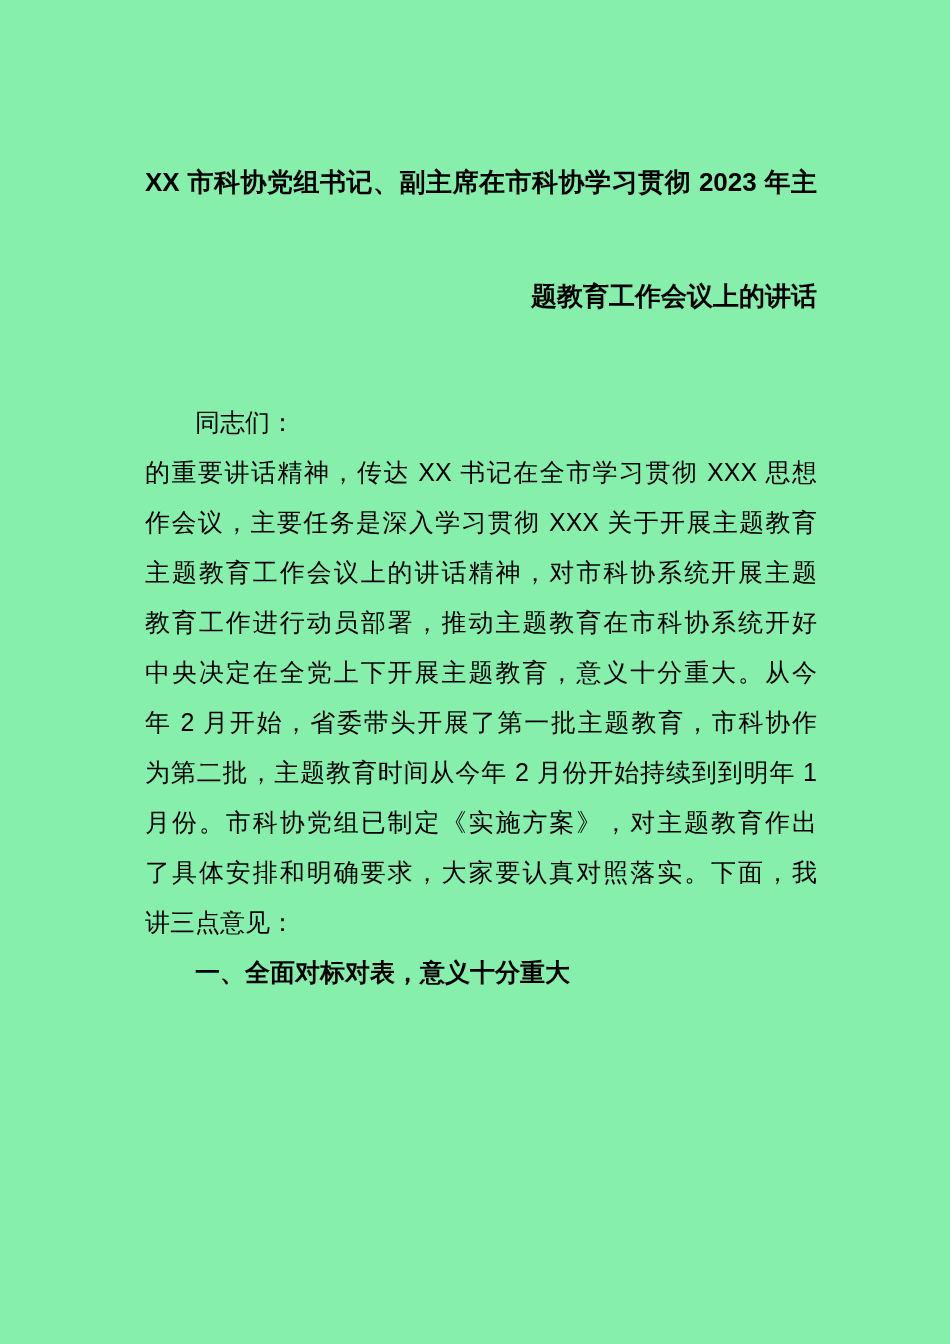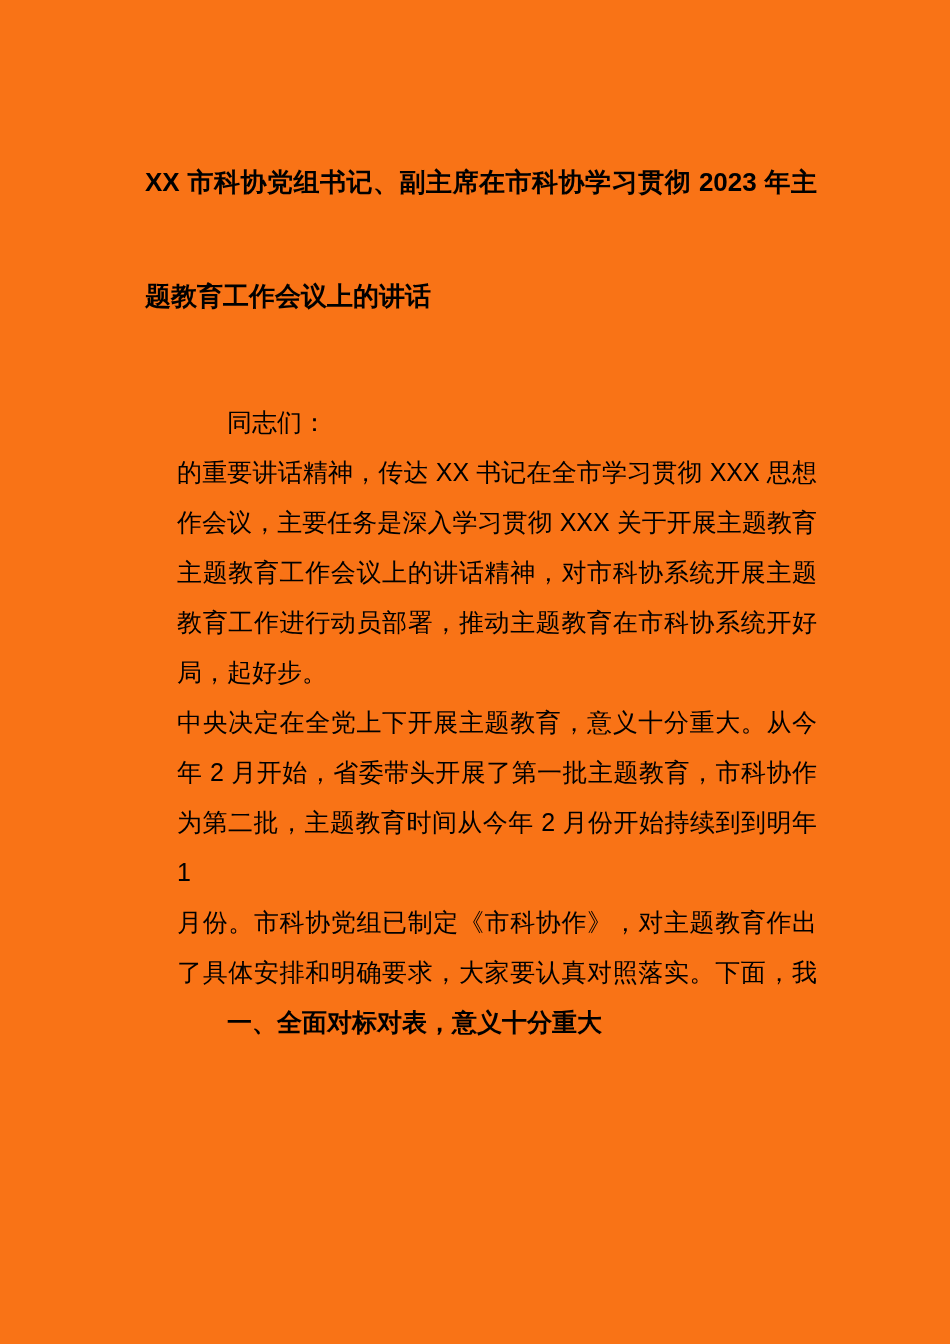--- a/index.html
+++ b/index.html
@@ -4,21 +4,21 @@
 <style>
   html, body {
     margin: 0;
     padding: 0;
     background: #ffffff;
   }
   .page {
     position: relative;
     width: 950px;
     height: 1344px;
-    background: #f97316;
+    background: #86efac;
     overflow: hidden;
     font-family: "Liberation Sans", sans-serif;
     color: #000000;
   }
   .content {
     margin-left: 145px;
     width: 672px;
   }
   .doc-title {
     margin: 0;
@@ -29,31 +29,30 @@
     color: #000000;
   }
   .doc-body {
     margin-top: 44px;
     font-size: 25px;
     line-height: 50px;
   }
   .line {
     min-height: 50px;
     white-space: normal;
-    margin-left: 32px;
   }
   .title-line {
     height: 114px;
   }
   .s-justify {
     text-align: justify;
     text-align-last: justify;
   }
   .s-center {
-    text-align: left;
+    text-align: right;
   }
   .s-indent {
     text-indent: 2em;
   }
   .s-heading {
     font-weight: bold;
   }
   .s-plain {
     text-align: left;
   }
@@ -66,22 +65,22 @@
     <h1 class="doc-title">
       <div class="title-line s-justify">XX 市科协党组书记、副主席在市科协学习贯彻 2023 年主</div>
       <div class="title-line s-center">题教育工作会议上的讲话</div>
     </h1>
     <div class="doc-body">
         <div class="line s-indent s-plain">同志们：</div>
         <div class="line s-justify">的重要讲话精神，传达 XX 书记在全市学习贯彻 XXX 思想</div>
         <div class="line s-justify">作会议，主要任务是深入学习贯彻 XXX 关于开展主题教育</div>
         <div class="line s-justify">主题教育工作会议上的讲话精神，对市科协系统开展主题</div>
         <div class="line s-justify">教育工作进行动员部署，推动主题教育在市科协系统开好</div>
-        <div class="line s-plain">局，起好步。</div>
         <div class="line s-justify">中央决定在全党上下开展主题教育，意义十分重大。从今</div>
         <div class="line s-justify">年 2 月开始，省委带头开展了第一批主题教育，市科协作</div>
         <div class="line s-justify">为第二批，主题教育时间从今年 2 月份开始持续到到明年 1</div>
-        <div class="line s-justify">月份。市科协党组已制定《市科协作》，对主题教育作出</div>
+        <div class="line s-justify">月份。市科协党组已制定《实施方案》，对主题教育作出</div>
         <div class="line s-justify">了具体安排和明确要求，大家要认真对照落实。下面，我</div>
+        <div class="line s-plain">讲三点意见：</div>
         <div class="line s-indent s-heading s-plain">一、全面对标对表，意义十分重大</div>
       </div>
   </div>
 </div>
 
 </body></html>

